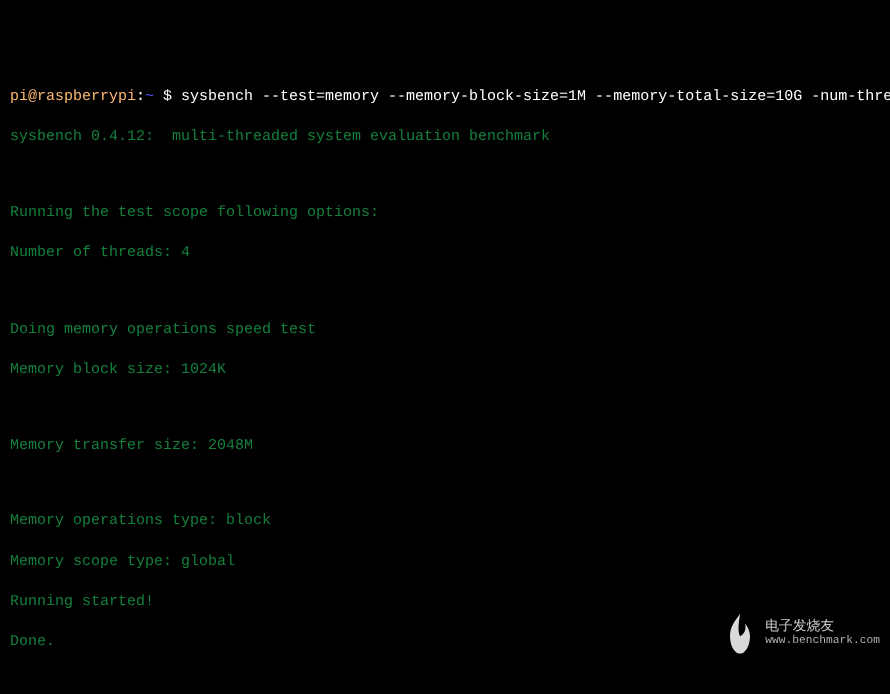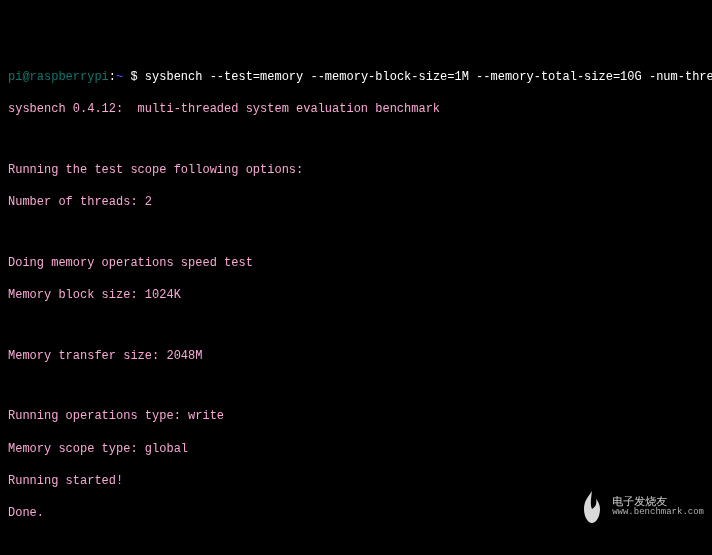--- a/index.html
+++ b/index.html
@@ -9,25 +9,25 @@
     font-family: "Consolas", "Courier New", monospace;
     font-size: 12px;
     line-height: 1.35;
     width: 712px;
     height: 555px;
     padding: 4px 8px;
     position: relative;
     overflow: hidden;
     white-space: pre;
   }
-  .prompt-user { color: #0f766e; }
+  .prompt-user { color: #fdba74; }
   .prompt-tilde { color: #5555ff; }
   .prompt-sep { color: #fff; }
   .cmd { color: #fff; }
-  .out { color: #f9a8d4; }
+  .out { color: #15803d; }
   .watermark {
     position: absolute;
     right: 8px;
     bottom: 32px;
     display: flex;
     align-items: center;
     gap: 6px;
     opacity: 0.85;
     white-space: normal;
   }
@@ -38,28 +38,28 @@
 </style>
 </head>
 <body>
 
 
 
 <span class="row"><span class="prompt-user">pi@raspberrypi</span><span class="prompt-sep">:</span><span class="prompt-tilde">~</span><span class="prompt-sep"> $ </span><span class="cmd">sysbench --test=memory --memory-block-size=1M --memory-total-size=10G -num-threads=4 run</span></span>
 <span class="row out">sysbench 0.4.12:  multi-threaded system evaluation benchmark</span>
 <span class="row sep"> </span>
 <span class="row out">Running the test scope following options:</span>
-<span class="row out">Number of threads: 2</span>
+<span class="row out">Number of threads: 4</span>
 <span class="row sep"> </span>
 <span class="row out">Doing memory operations speed test</span>
 <span class="row out">Memory block size: 1024K</span>
 <span class="row sep"> </span>
 <span class="row out">Memory transfer size: 2048M</span>
 <span class="row sep"> </span>
-<span class="row out">Running operations type: write</span>
+<span class="row out">Memory operations type: block</span>
 <span class="row out">Memory scope type: global</span>
 <span class="row out">Running started!</span>
 <span class="row out">Done.</span>
 <span class="row sep"> </span>
 
 
 
 
 
 

